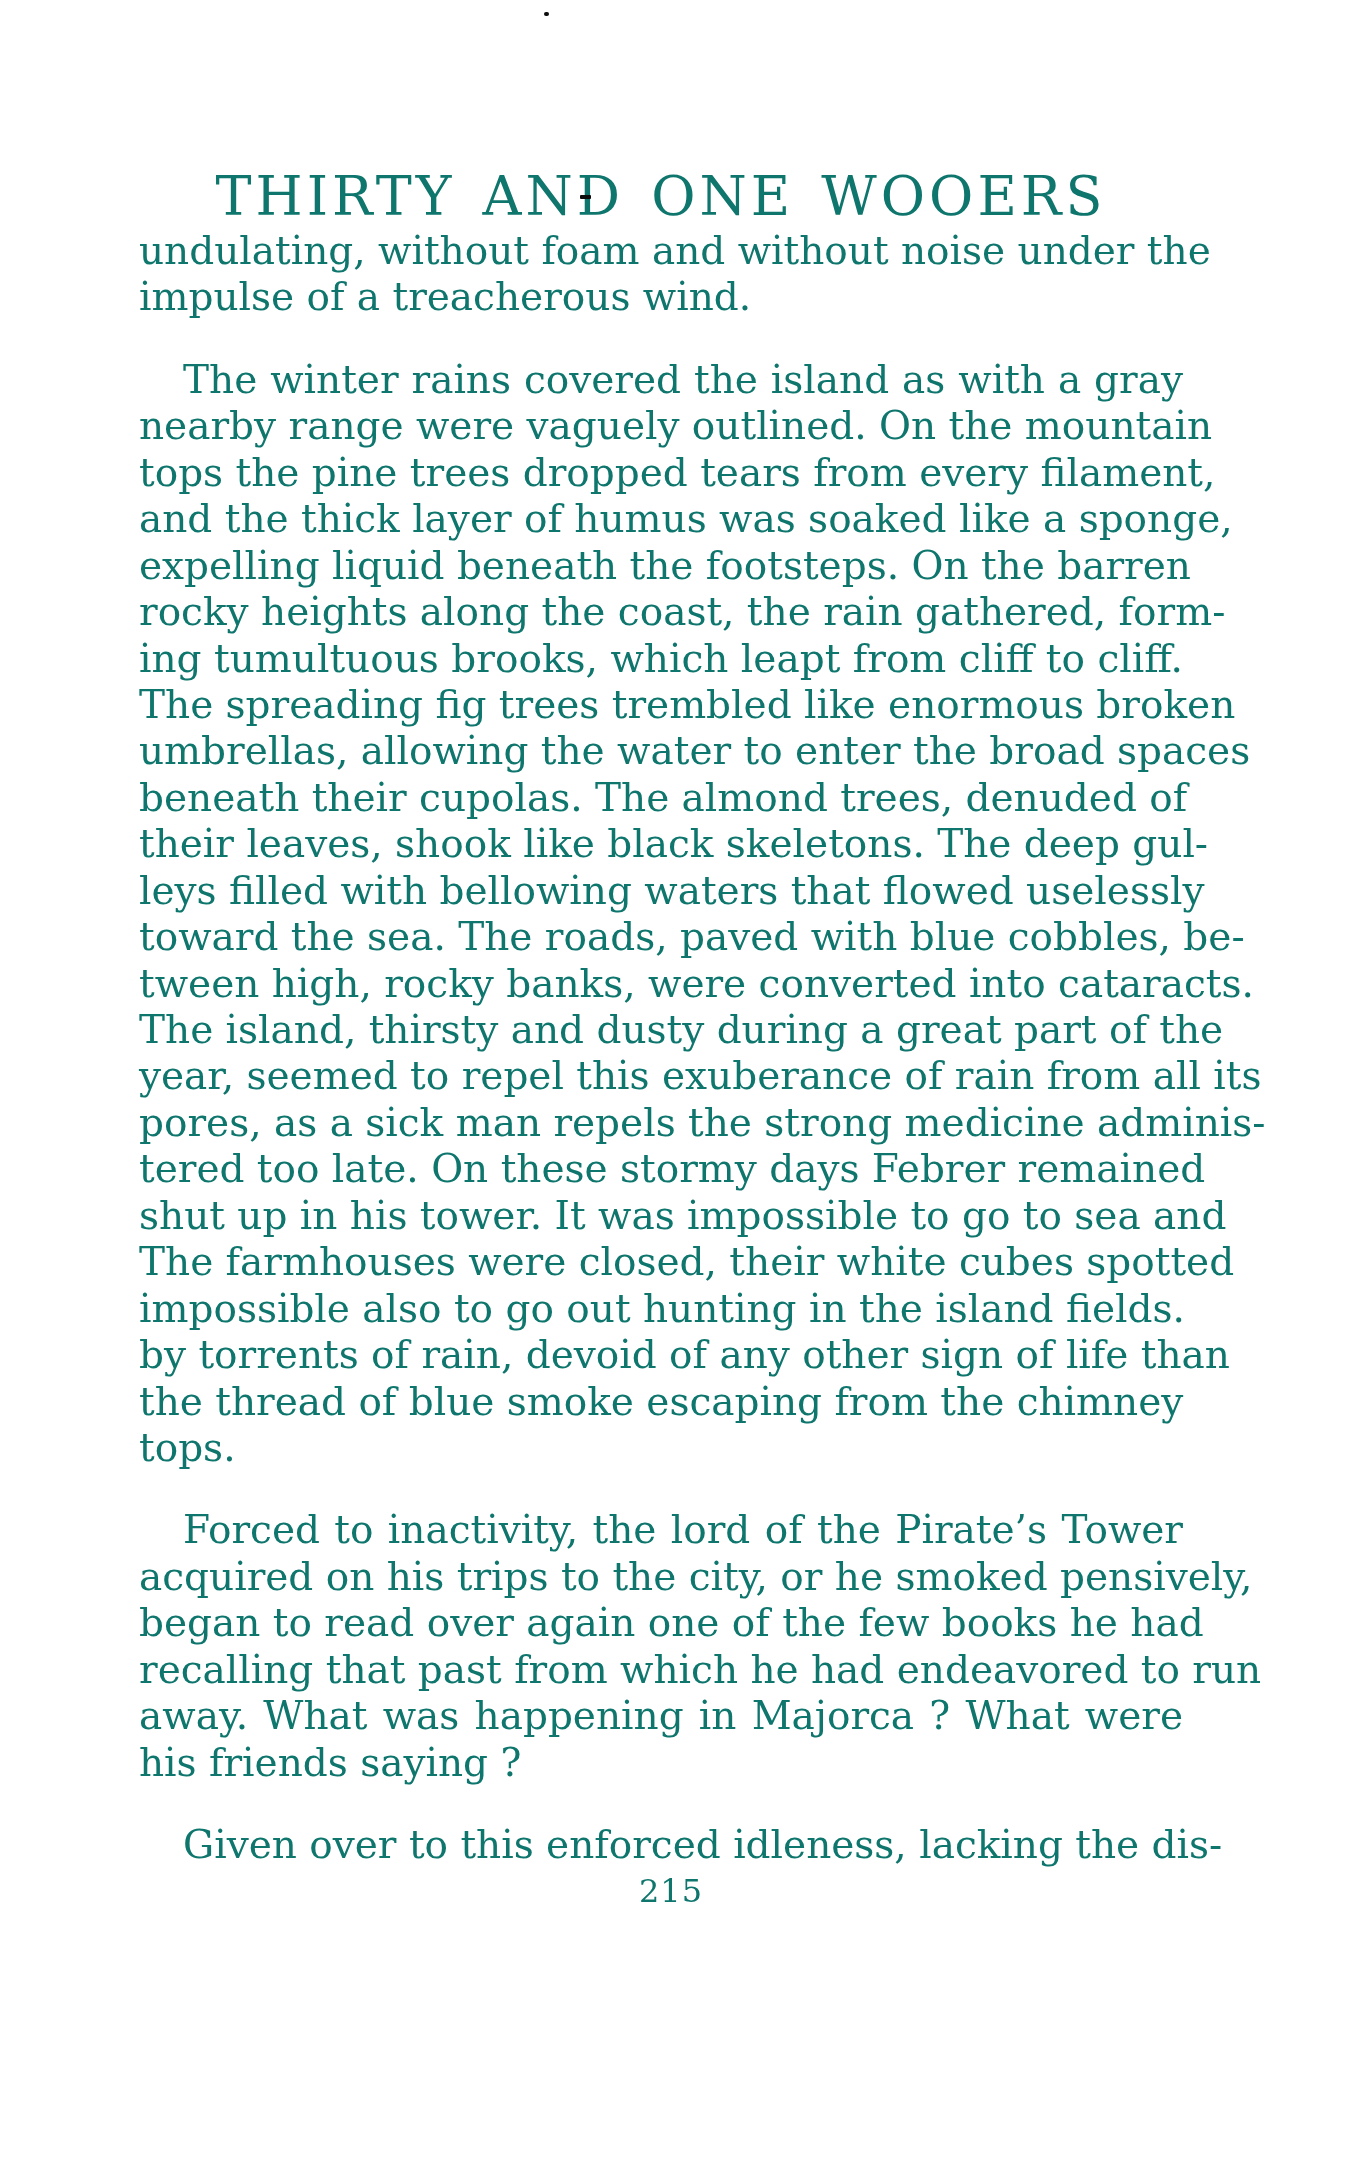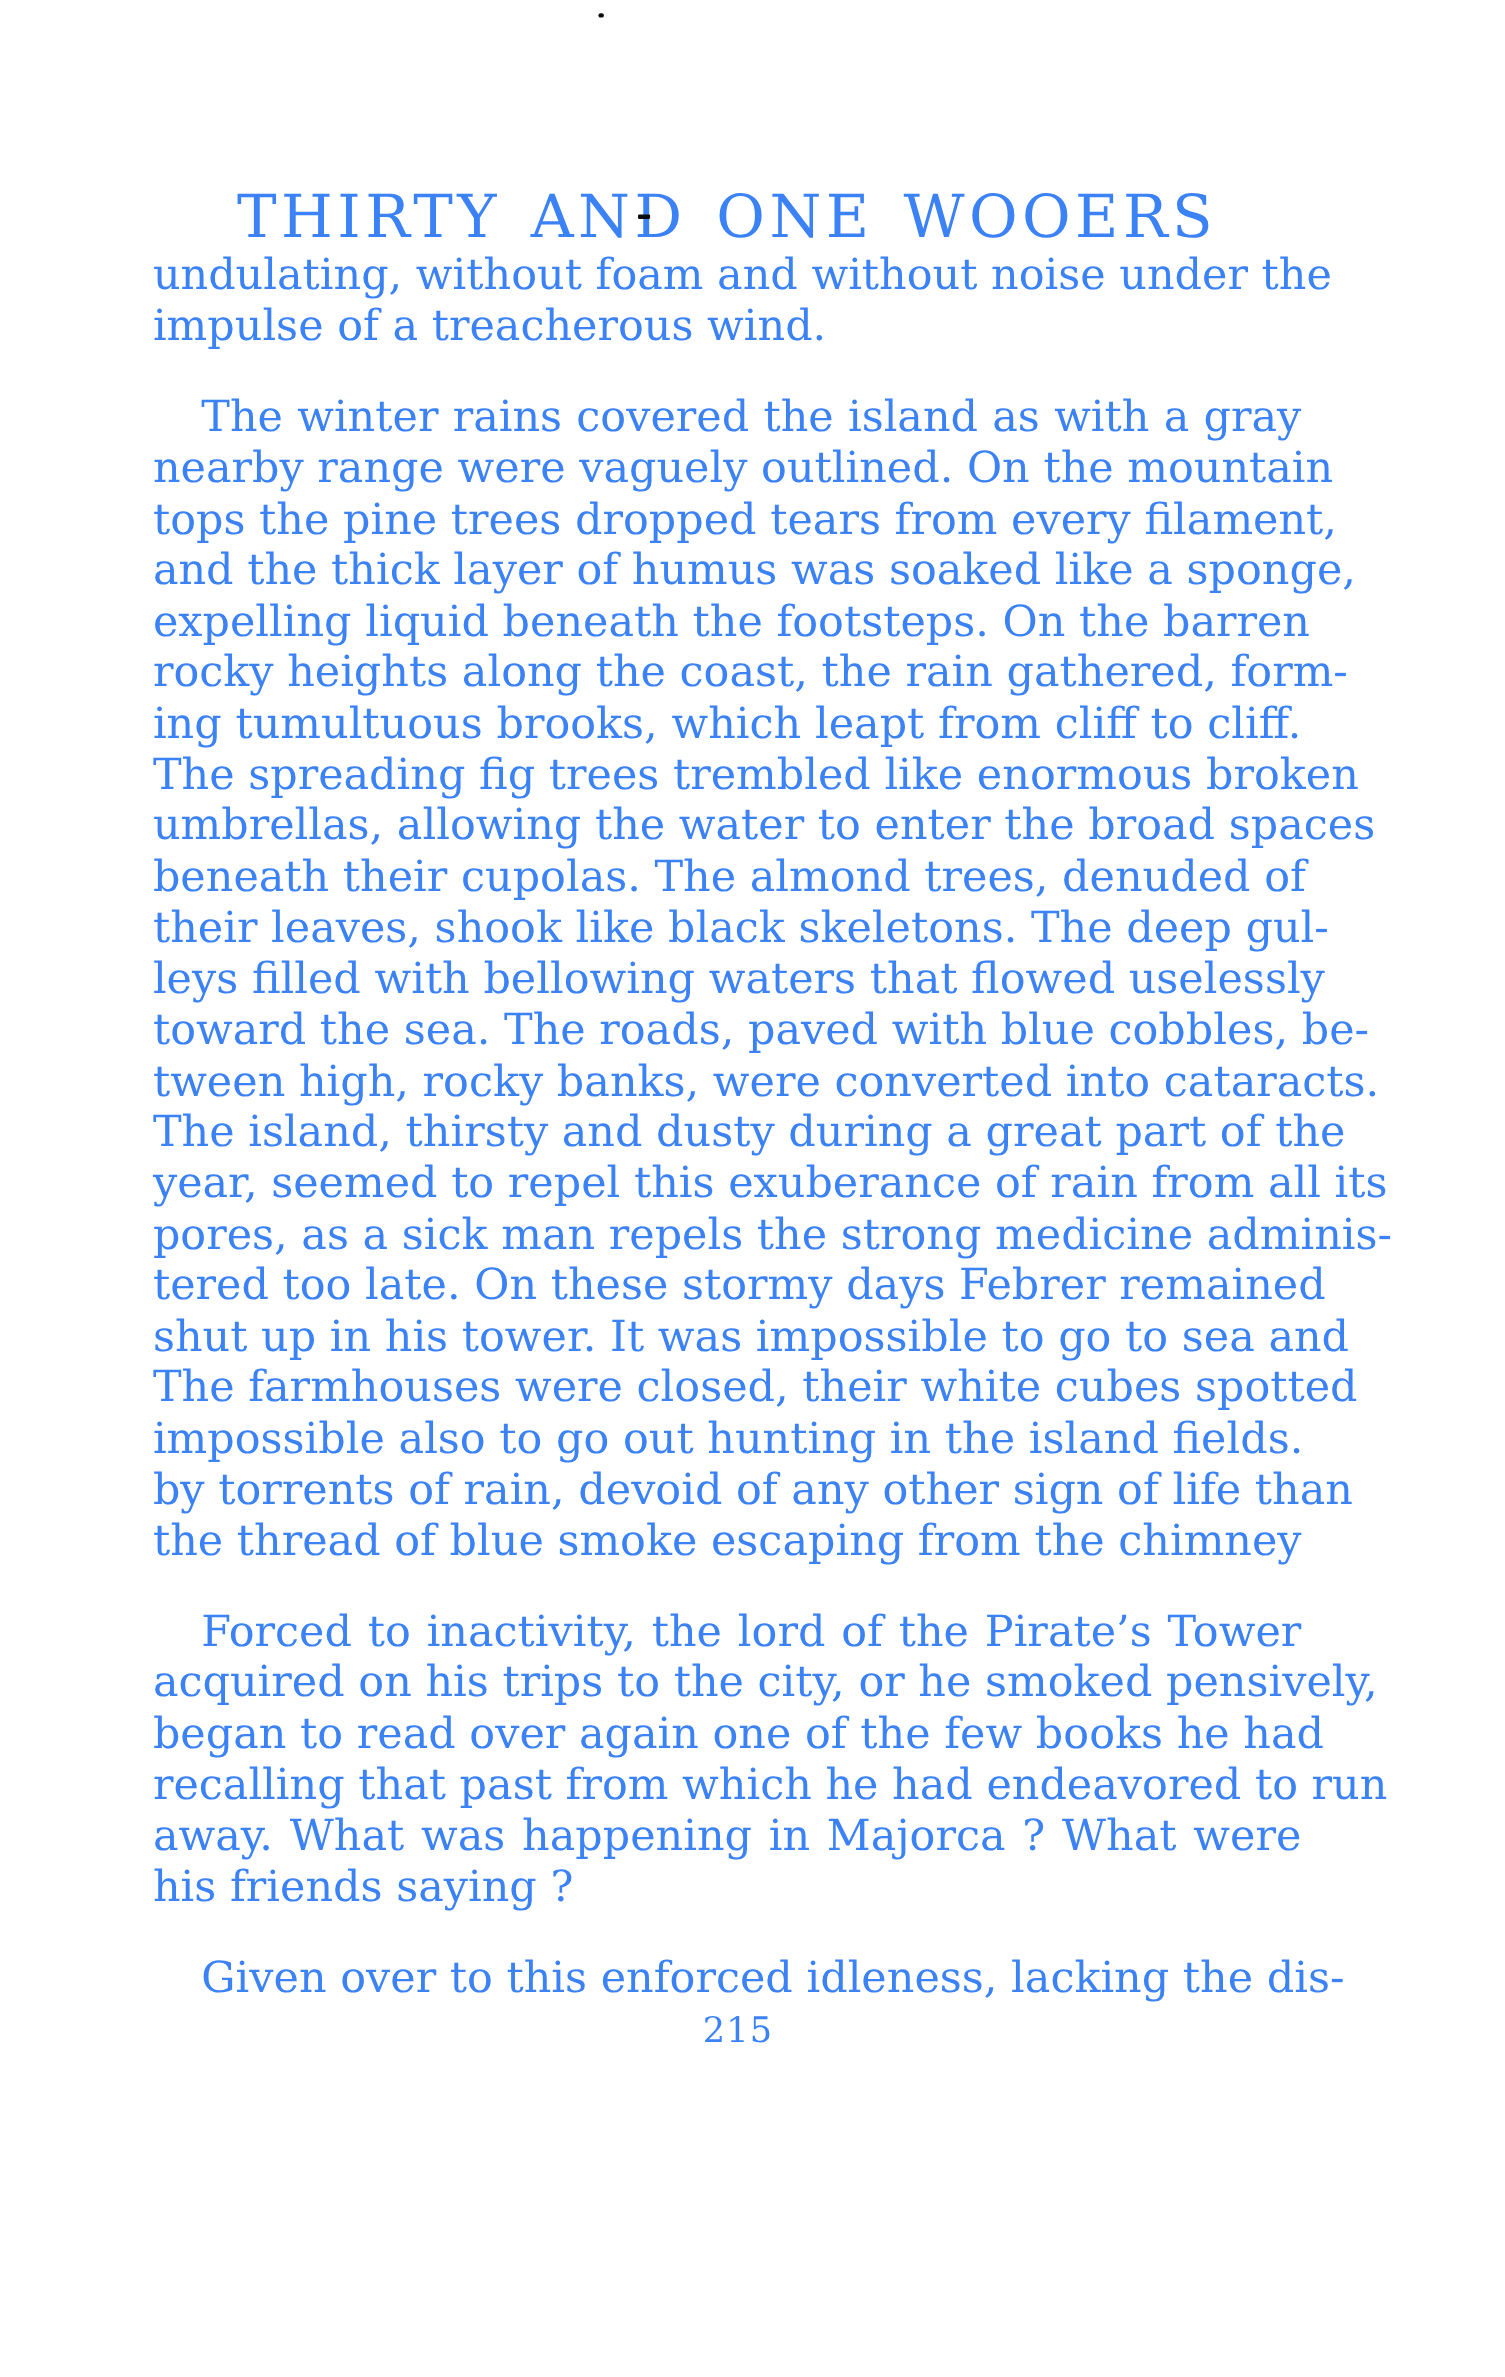--- a/index.html
+++ b/index.html
@@ -5,21 +5,21 @@
   html, body {
     margin: 0;
     padding: 0;
     background: #ffffff;
   }
   .page {
     position: relative;
     width: 1368px;
     height: 2161px;
     background: #ffffff;
-    color: #3b82f6;
+    color: #0f766e;
     font-family: "DejaVu Serif", "Liberation Serif", serif;
     overflow: hidden;
   }
   .title {
     position: absolute;
     left: 139px;
     top: 132px;
     width: 1044px;
     text-align: center;
     font-size: 54px;
@@ -106,20 +106,21 @@
       <div class="line justify">tween high, rocky banks, were converted into cataracts.</div>
       <div class="line justify">The island, thirsty and dusty during a great part of the</div>
       <div class="line justify">year, seemed to repel this exuberance of rain from all its</div>
       <div class="line justify">pores, as a sick man repels the strong medicine adminis-</div>
       <div class="line justify">tered too late. On these stormy days Febrer remained</div>
       <div class="line justify">shut up in his tower. It was impossible to go to sea and</div>
       <div class="line justify">The farmhouses were closed, their white cubes spotted</div>
       <div class="line justify">impossible also to go out hunting in the island fields.</div>
       <div class="line justify">by torrents of rain, devoid of any other sign of life than</div>
       <div class="line justify">the thread of blue smoke escaping from the chimney</div>
+      <div class="line endline">tops.</div>
       <div class="line justify indent">Forced to inactivity, the lord of the Pirate’s Tower</div>
       <div class="line justify">acquired on his trips to the city, or he smoked pensively,</div>
       <div class="line justify">began to read over again one of the few books he had</div>
       <div class="line justify">recalling that past from which he had endeavored to run</div>
       <div class="line justify">away. What was happening in Majorca ? What were</div>
       <div class="line endline">his friends saying ?</div>
       <div class="line justify indent">Given over to this enforced idleness, lacking the dis-</div>
       <div class="page-number">215</div>
   </div>
 </div>

